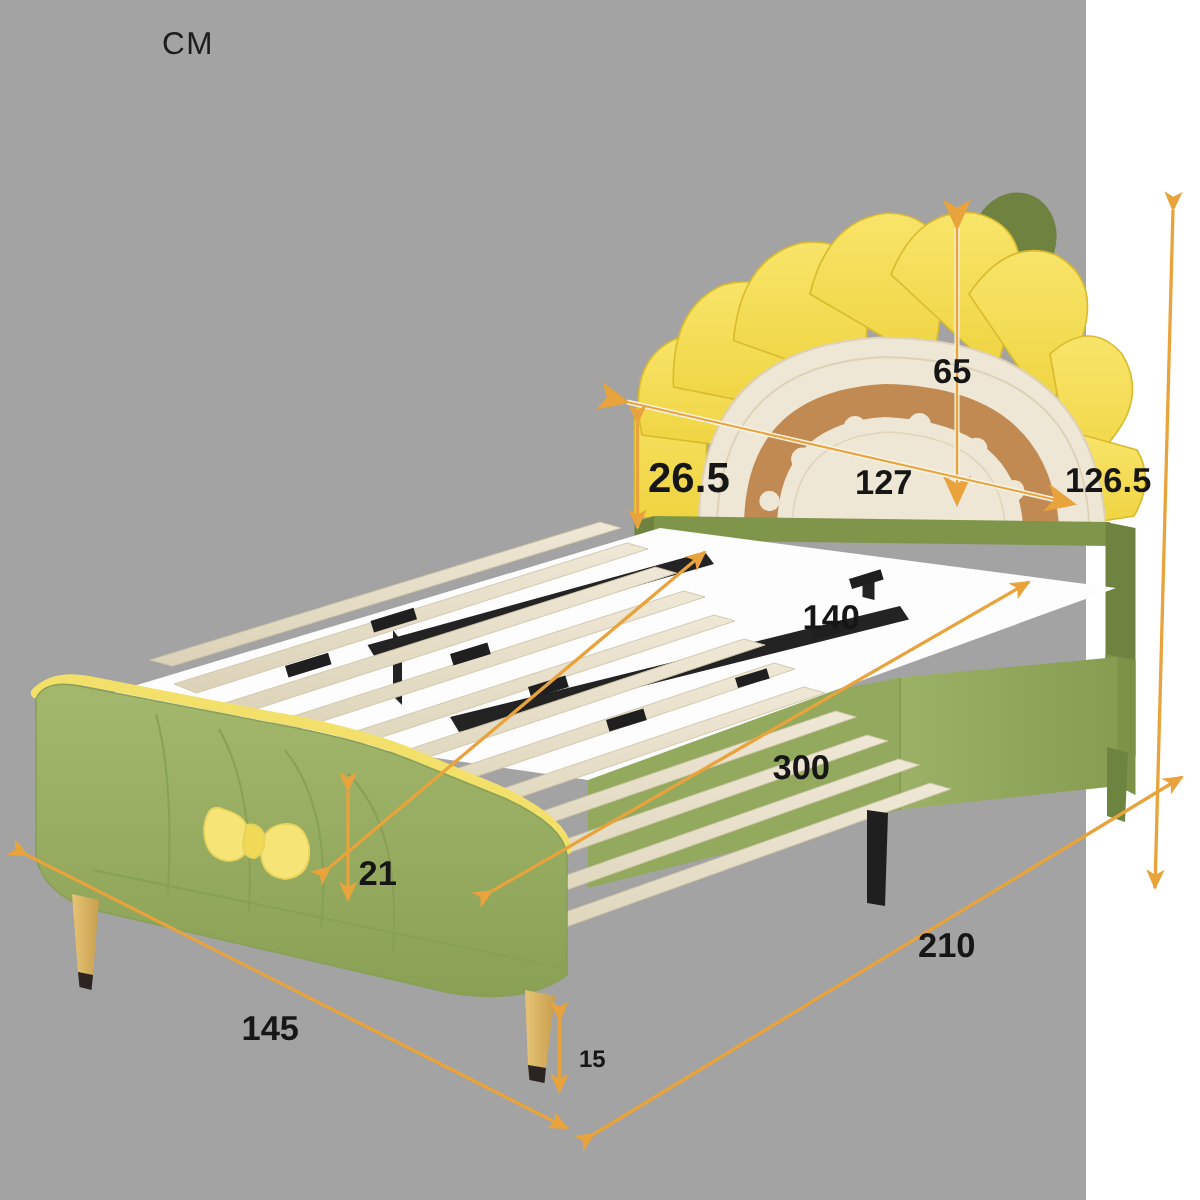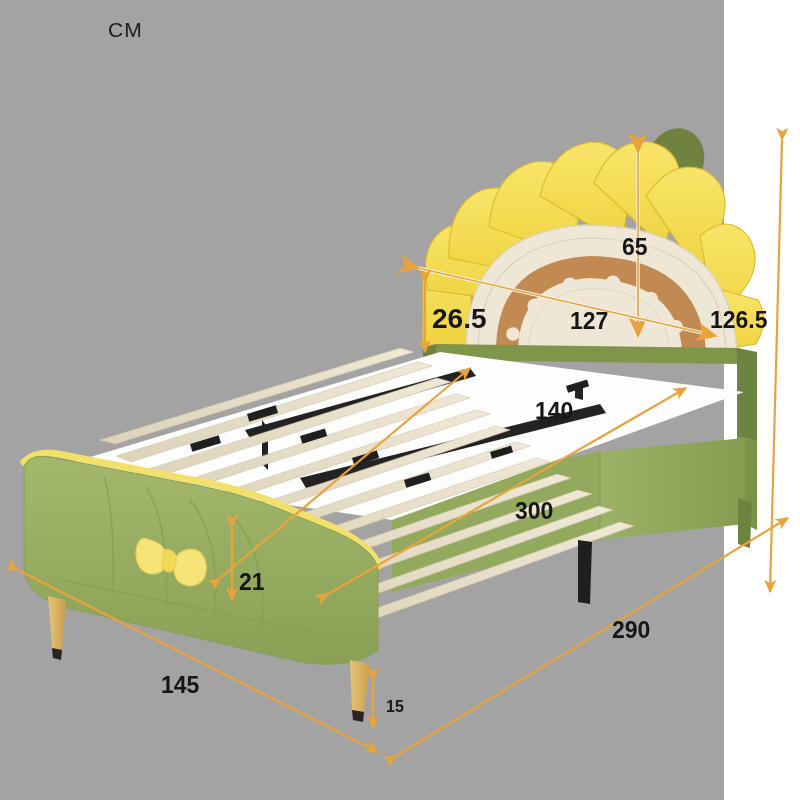--- a/index.html
+++ b/index.html
@@ -199,15 +199,15 @@
   <div class="dimlabel" style="left:494px;top:400px;font-size:23px;margin-left:41px;">140</div>
 
   <div class="dimlabel" style="left:515px;top:500px;font-size:23px;">300</div>
 
   <div class="dimlabel" style="left:239px;top:571px;font-size:23px;">21</div>
 
   <div class="dimlabel" style="left:161px;top:674px;font-size:23px;">145</div>
 
   <div class="dimlabel" style="left:386px;top:699px;font-size:16px;">15</div>
 
-  <div class="dimlabel" style="left:612px;top:619px;font-size:23px;">290</div>
+  <div class="dimlabel" style="left:612px;top:619px;font-size:23px;">210</div>
 
 </div>
 
 </body></html>

